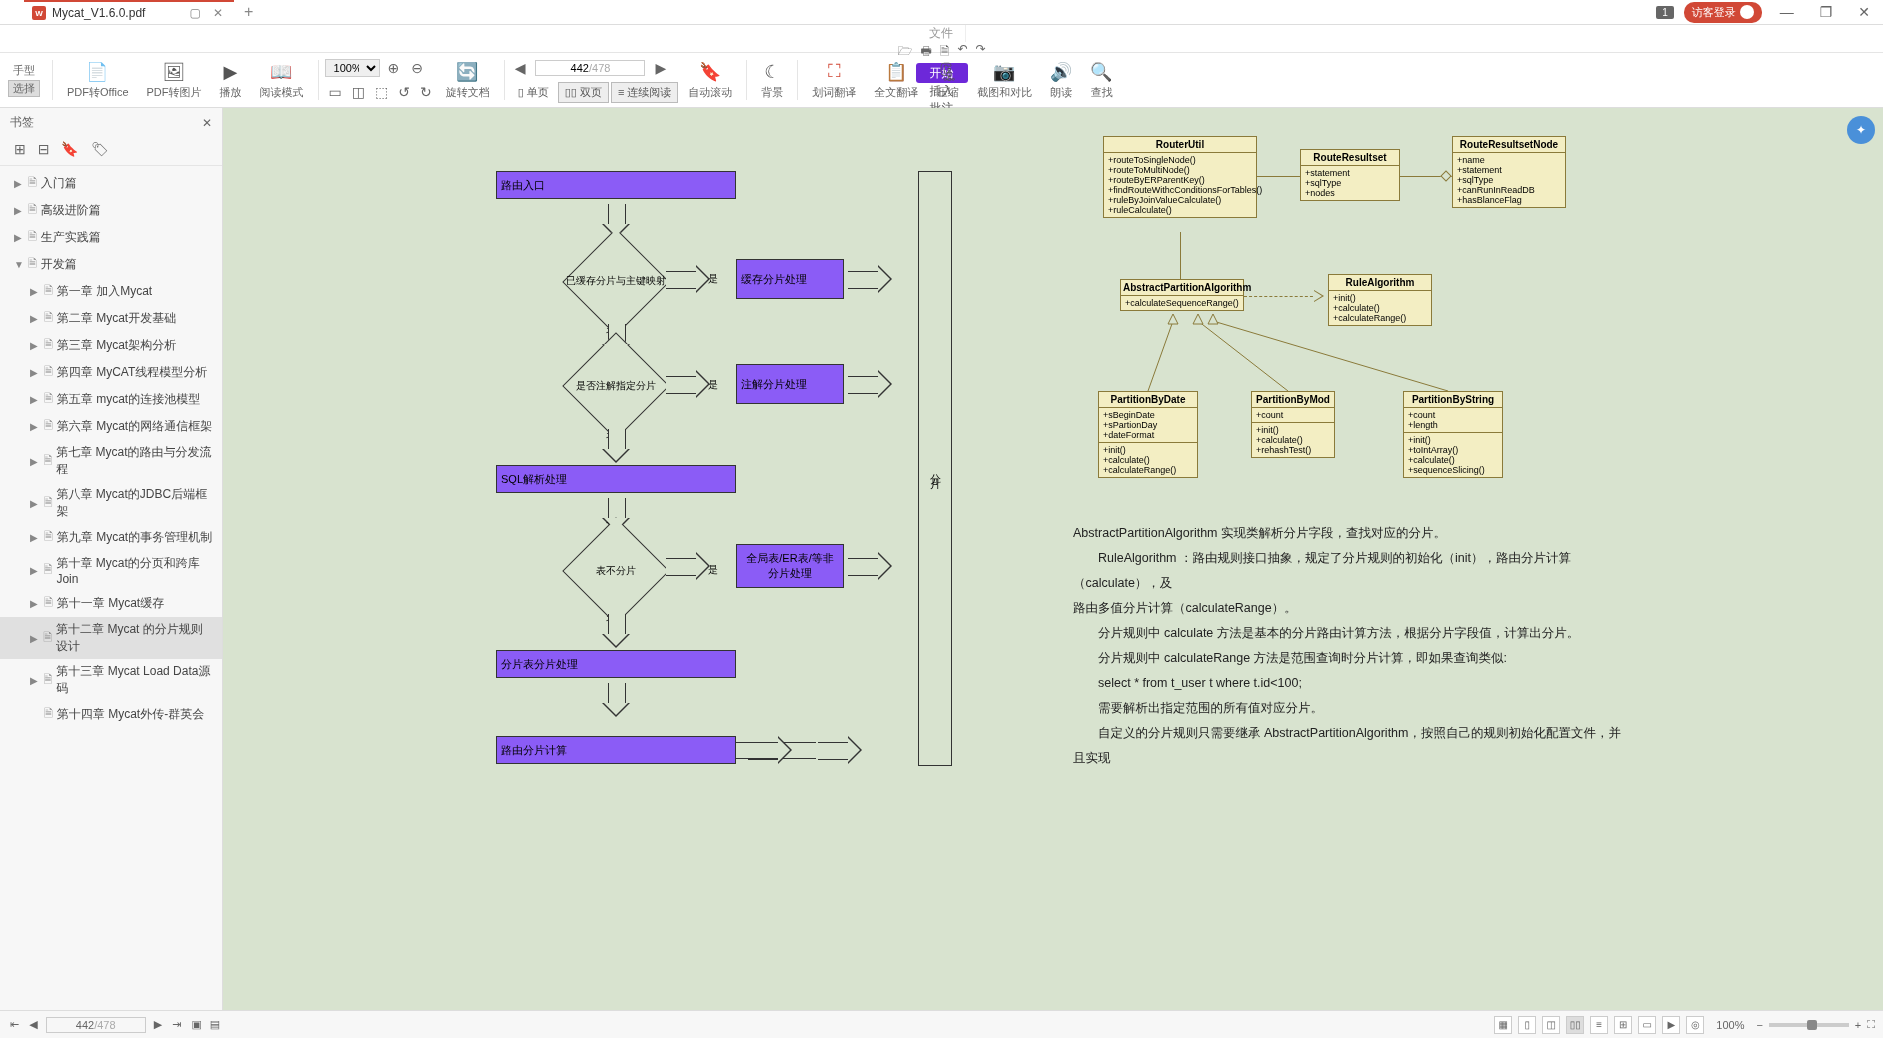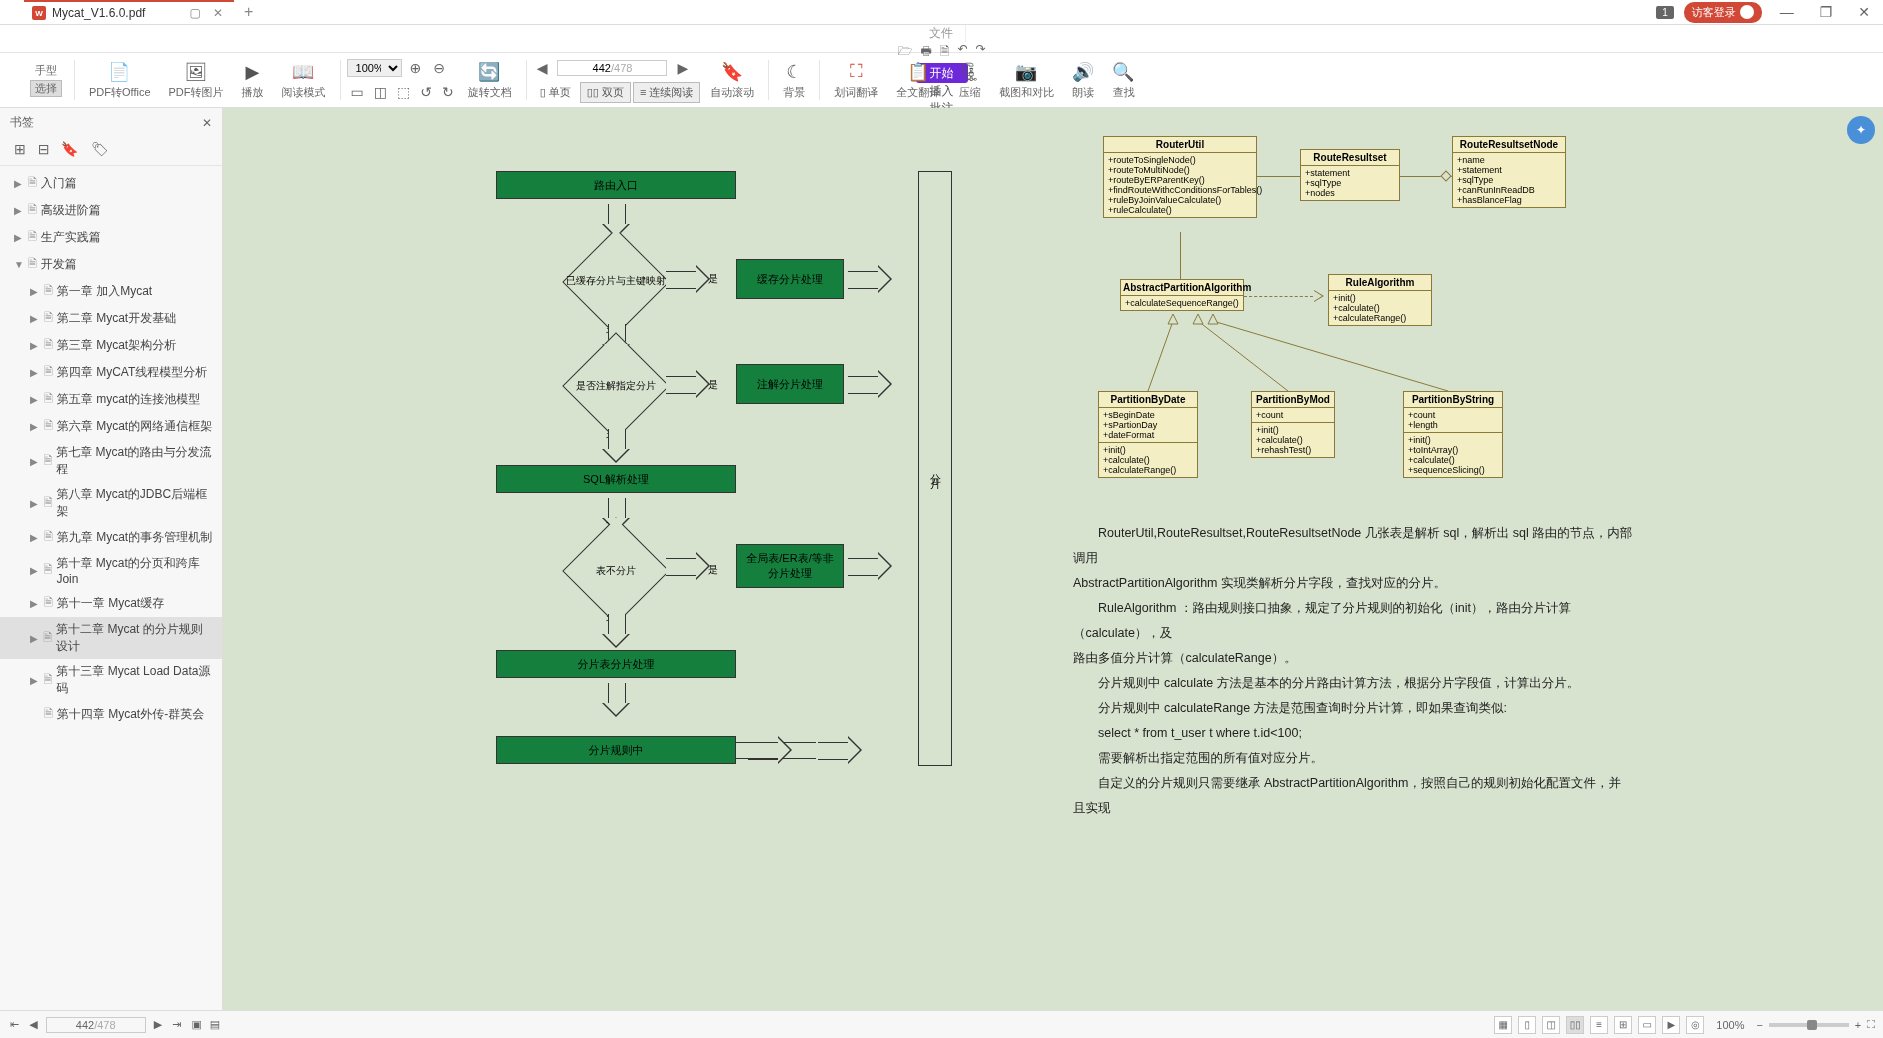--- a/index.html
+++ b/index.html
@@ -22,21 +22,21 @@
 .menubar { height: 28px; background: #fff; display: flex; align-items: center; border-bottom: 1px solid #e5e5e5; flex-direction: column; }
 .menu-item { padding: 0 12px; color: #555; font-size: 12px; cursor: pointer; height: 28px; display: flex; align-items: center; }
 .menu-item.start { background: #6d28d9; color: #fff; border-radius: 3px; padding: 2px 14px; height: 20px; margin: 0 4px; }
 .menubar .quick { display: flex; gap: 8px; padding: 0 10px; color: #666; }
 .menubar .quick span { cursor: pointer; }
 .menubar-right { margin-left: auto; display: flex; gap: 10px; padding-right: 10px; color: #666; align-items: center; }
 .float-tag { background: #4a90d9; color: #fff; padding: 2px 8px; font-size: 10px; border-radius: 3px; }
 .cloud-icon { background: #4a90d9; color: #fff; width: 20px; height: 16px; border-radius: 3px; display: inline-flex; align-items: center; justify-content: center; font-size: 10px; }
 
 
-.toolbar { height: 55px; background: #fff; display: flex; align-items: center; padding: 0 24px; border-bottom: 1px solid #ddd; gap: 2px; }
+.toolbar { height: 55px; background: #fff; display: flex; align-items: center; padding: 0 2px; border-bottom: 1px solid #ddd; gap: 2px; }
 .tool-left { display: flex; flex-direction: column; align-items: center; gap: 2px; padding: 0 6px; color: #666; font-size: 11px; }
 .tool-group { display: flex; flex-direction: column; align-items: center; gap: 2px; padding: 0 8px; color: #666; font-size: 11px; cursor: pointer; }
 .tool-group .ico { font-size: 18px; color: #555; height: 22px; display: flex; align-items: center; }
 .tool-sep { width: 1px; height: 40px; background: #e5e5e5; margin: 0 4px; }
 .zoom-box { display: flex; align-items: center; gap: 4px; }
 .zoom-select { border: 1px solid #ccc; padding: 1px 4px; font-size: 11px; width: 55px; }
 .page-nav { display: flex; align-items: center; gap: 6px; }
 .page-input { border: 1px solid #ccc; width: 110px; text-align: center; font-size: 11px; padding: 1px; }
 .tool-icon-btn { color: #666; padding: 2px 4px; cursor: pointer; font-size: 14px; }
 .tool-row { display: flex; gap: 2px; align-items: center; }
@@ -58,21 +58,21 @@
 .tree-toggle { width: 10px; color: #888; font-size: 10px; }
 .tree-icon { color: #888; font-size: 11px; }
 
 
 .content { flex: 1; background: #d8e3cf; display: flex; overflow: auto; position: relative; }
 .page-area { display: flex; gap: 0; margin: 8px auto; }
 .pdf-page { background: #d8e3cf; width: 610px; height: 890px; position: relative; border: 0; }
 .pdf-page.right { width: 640px; }
 
 
-.flow-box { position: absolute; border: 1px solid #333; background: #15803d; display: flex; align-items: center; justify-content: center; font-size: 11px; text-align: center; padding: 4px; }
+.flow-box { position: absolute; border: 1px solid #333; background: #8b5cf6; display: flex; align-items: center; justify-content: flex-start; font-size: 11px; text-align: center; padding: 4px; }
 .flow-diamond { position: absolute; transform: rotate(45deg); border: 1px solid #333; background: #d8e3cf; }
 .flow-diamond-text { position: absolute; font-size: 10px; text-align: center; width: 120px; }
 .flow-arrow-down { position: absolute; width: 0; height: 0; }
 .flow-arrow-down::before { content: ''; position: absolute; border: 1px solid #333; border-top: none; border-bottom: none; width: 16px; height: 20px; left: -8px; background: #d8e3cf; }
 .flow-arrow-down::after { content: ''; position: absolute; width: 0; height: 0; border-left: 14px solid transparent; border-right: 14px solid transparent; border-top: 14px solid #333; top: 20px; left: -14px; }
 .flow-arrow-down .inner { position: absolute; width: 0; height: 0; border-left: 12px solid transparent; border-right: 12px solid transparent; border-top: 12px solid #d8e3cf; top: 20px; left: -12px; z-index: 1; }
 .flow-arrow-right { position: absolute; }
 .flow-arrow-right::before { content: ''; position: absolute; border: 1px solid #333; border-left: none; border-right: none; height: 16px; width: 30px; top: -8px; background: #d8e3cf; }
 .flow-arrow-right::after { content: ''; position: absolute; width: 0; height: 0; border-top: 14px solid transparent; border-bottom: 14px solid transparent; border-left: 14px solid #333; left: 30px; top: -14px; }
 .flow-arrow-right .inner { position: absolute; width: 0; height: 0; border-top: 12px solid transparent; border-bottom: 12px solid transparent; border-left: 12px solid #d8e3cf; left: 30px; top: -12px; z-index: 1; }
@@ -432,21 +432,21 @@
           </div>
 
         <div class="flow-box" style="left:68px;top:534px;width:240px;height:28px;">
             <span>分片表分片处理</span>
           </div>
         <div class="flow-arrow-down" style="left:188px;top:567px;">
             <span class="inner"></span>
           </div>
 
         <div class="flow-box" style="left:68px;top:620px;width:240px;height:28px;">
-            <span>分片规则中</span>
+            <span>路由分片计算</span>
           </div>
         <div class="flow-arrow-right" style="left:320px;top:634px;width:100px;">
             <span class="inner"></span>
           </div>
         <div style="position:absolute;left:308px;top:626px;width:80px;height:0;border-top:1px solid #333;"></div>
         <div style="position:absolute;left:308px;top:642px;width:80px;height:0;border-top:1px solid #333;"></div>
         <div class="flow-arrow-right" style="left:390px;top:634px;">
             <span class="inner"></span>
           </div>
 
@@ -532,21 +532,20 @@
         <svg style="position:absolute;left:0;top:0;width:640px;height:400px;pointer-events:none;">
           <line x1="110" y1="275" x2="135" y2="205" stroke="#8a7a3a"></line>
           <line x1="250" y1="275" x2="160" y2="205" stroke="#8a7a3a"></line>
           <line x1="410" y1="275" x2="175" y2="205" stroke="#8a7a3a"></line>
           <polygon points="130,208 140,208 135,198" fill="#d8e3cf" stroke="#8a7a3a"></polygon>
           <polygon points="155,208 165,208 160,198" fill="#d8e3cf" stroke="#8a7a3a"></polygon>
           <polygon points="170,208 180,208 175,198" fill="#d8e3cf" stroke="#8a7a3a"></polygon>
         </svg>
 
         <div class="body-text" style="left:35px;top:405px;">
-          <div style="text-indent:2em;">RouterUtil,RouteResultset,RouteResultsetNode 几张表是解析 sql，解析出 sql 路由的节点，内部调用</div>
           <div>AbstractPartitionAlgorithm 实现类解析分片字段，查找对应的分片。</div>
           <div style="text-indent:2em;">RuleAlgorithm ：路由规则接口抽象，规定了分片规则的初始化（init），路由分片计算（calculate），及</div>
           <div>路由多值分片计算（calculateRange）。</div>
           <div style="text-indent:2em;">分片规则中 calculate 方法是基本的分片路由计算方法，根据分片字段值，计算出分片。</div>
           <div style="text-indent:2em;">分片规则中 calculateRange 方法是范围查询时分片计算，即如果查询类似:</div>
           <div style="text-indent:2em;">select * from t_user t where t.id&lt;100;</div>
           <div style="text-indent:2em;">需要解析出指定范围的所有值对应分片。</div>
           <div style="text-indent:2em;">自定义的分片规则只需要继承 AbstractPartitionAlgorithm，按照自己的规则初始化配置文件，并且实现</div>
         </div>
       </div>

